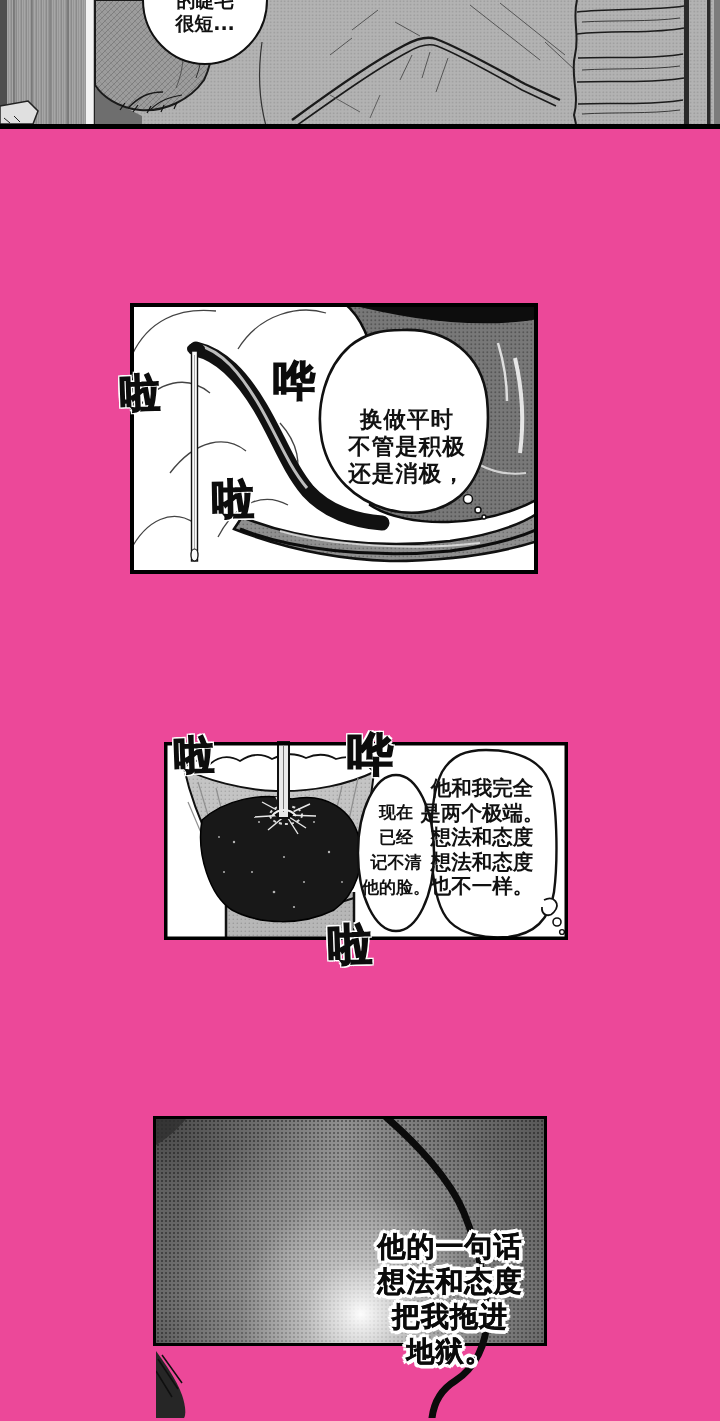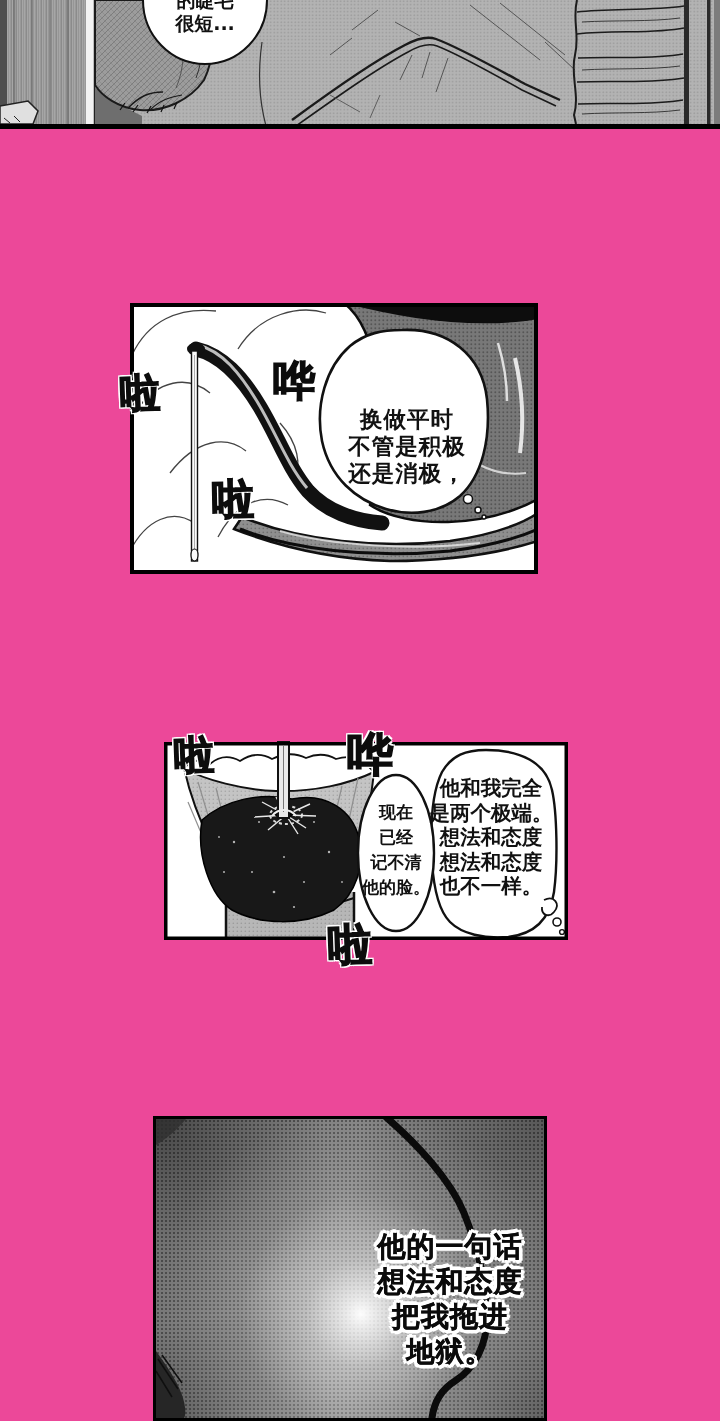--- a/index.html
+++ b/index.html
@@ -14,21 +14,21 @@
        text-shadow:2px 0 0 #fff,-2px 0 0 #fff,0 2px 0 #fff,0 -2px 0 #fff,
                    2px 2px 0 #fff,-2px -2px 0 #fff,2px -2px 0 #fff,-2px 2px 0 #fff;}
   .caption{position:absolute;text-align:center;font-weight:900;color:#0b0b0b;
        -webkit-text-stroke:0.5px #0b0b0b;
        text-shadow:3px 0 0 #fff,-3px 0 0 #fff,0 3px 0 #fff,0 -3px 0 #fff,
                    3px 3px 0 #fff,-3px -3px 0 #fff,3px -3px 0 #fff,-3px 3px 0 #fff,
                    4px 1px 0 #fff,-4px -1px 0 #fff,1px 4px 0 #fff,-1px -4px 0 #fff;}
   #panel1{left:0;top:0;width:720px;height:129px;overflow:hidden;}
   #panel2{left:130px;top:303px;width:408px;height:271px;overflow:visible;}
   #panel3{left:164px;top:742px;width:404px;height:198px;overflow:visible;}
-  #panel4{left:153px;top:1116px;width:394px;height:305px;border:3px solid #000;box-sizing:border-box;
+  #panel4{left:153px;top:1116px;width:394px;height:230px;border:3px solid #000;box-sizing:border-box;
           background:
             radial-gradient(circle at 205px 195px, rgba(255,255,255,0.98) 0px, rgba(255,255,255,0.8) 16px, rgba(238,238,238,0.5) 55px, rgba(190,190,190,0.22) 120px, rgba(0,0,0,0) 205px),
             radial-gradient(circle at 0% 0%, rgba(0,0,0,0.5) 0%, rgba(0,0,0,0) 42%),
             radial-gradient(circle at 100% 0%, rgba(0,0,0,0.38) 0%, rgba(0,0,0,0) 45%),
             radial-gradient(circle at 100% 100%, rgba(0,0,0,0.3) 0%, rgba(0,0,0,0) 40%),
             radial-gradient(circle at 0% 100%, rgba(0,0,0,0.34) 0%, rgba(0,0,0,0) 36%),
             radial-gradient(#5a5a5a 1px, rgba(0,0,0,0) 1.4px);
           background-color:#8e8e8e;
           background-size:auto,auto,auto,auto,auto,4px 4px;}
 </style>
@@ -279,21 +279,21 @@
 
       <ellipse cx="232" cy="111" rx="38" ry="78" fill="#ffffff" stroke="#111" stroke-width="2.4"></ellipse>
       <rect x="1.75" y="1.75" width="400.5" height="194.5" fill="none" stroke="#000" stroke-width="3.5"></rect>
     </svg>
     <div class="txtblock" style="left:162px;top:58px;width:140px;font-size:17px;line-height:25px;">
       <span class="line" style="display: block;">现在</span>
       <span class="line" style="display: block;">已经</span>
       <span class="line" style="display: block;">记不清</span>
       <span class="line" style="display: block;">他的脸。</span>
     </div>
-    <div class="txtblock" style="left:247px;top:34px;width:160px;font-size:20.5px;line-height:24.5px;">
+    <div class="txtblock" style="left:238px;top:34px;width:160px;font-size:20.5px;line-height:24.5px;">
       <span class="line" style="display: block;">他和我完全</span>
       <span class="line" style="display: block;">是两个极端。</span>
       <span class="line" style="display: block;">想法和态度</span>
       <span class="line" style="display: block;">想法和态度</span>
       <span class="line" style="display: block;">也不一样。</span>
     </div>
     <div class="sfx" style="left:-10px;top:-7px;width:80px;font-size:40px;transform:rotate(-2deg);">啦</div>
     <div class="sfx" style="left:166px;top:-11px;width:80px;font-size:46px;">哗</div>
     <div class="sfx" style="left:146px;top:181px;width:80px;font-size:44px;transform:rotate(-2deg);">啦</div>
   </div>

